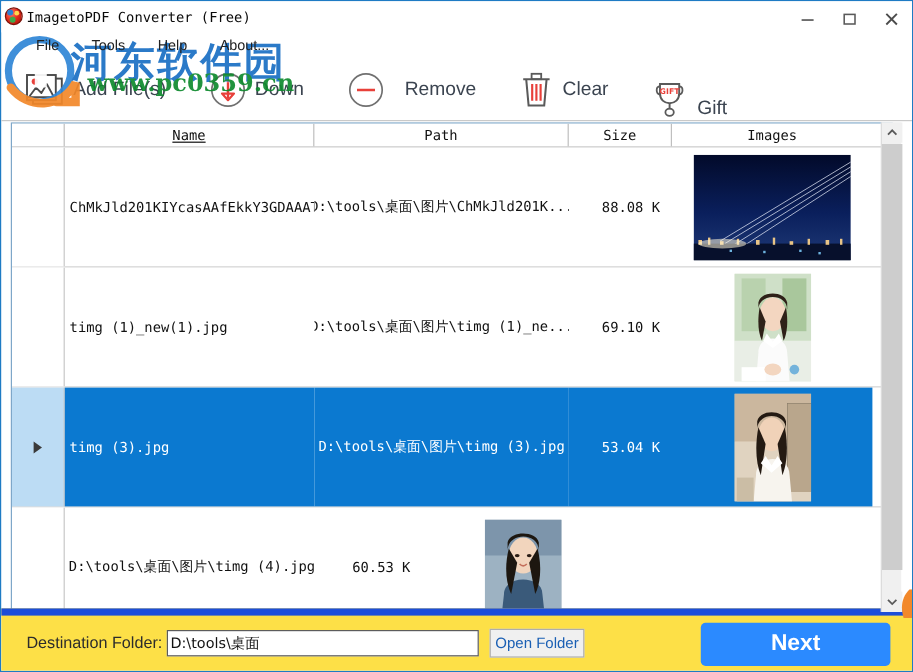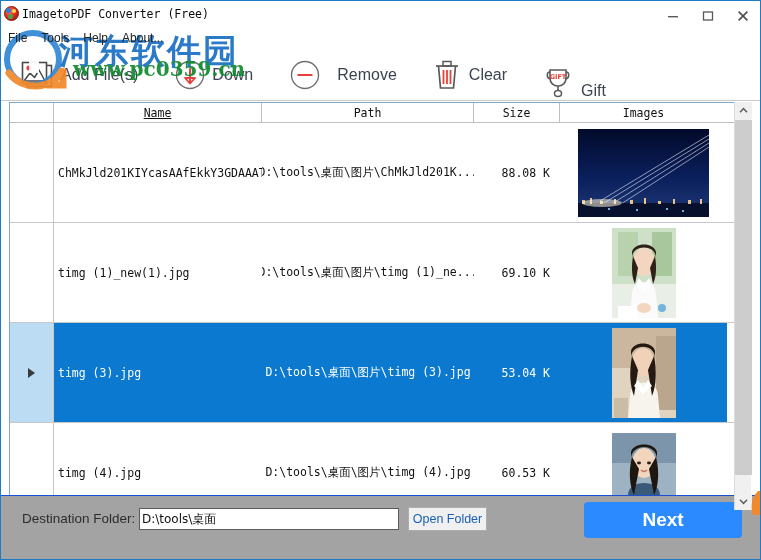--- a/index.html
+++ b/index.html
@@ -60,22 +60,23 @@
     display: flex; align-items: center; justify-content: center;
     background: transparent; border: none;
   }
   .winbtn svg { display: block; }
 
   
   .menubar {
     position: absolute; left: 0; top: 27px;
     width: 759px; height: 20px;
     display: flex; align-items: center;
-    padding-left: 2px;
+    padding-left: 24px;
     z-index: 4;
+    gap: 13px;
   }
   .menu-item {
     font-size: 12px;
     color: #222;
     padding: 1px 9px 2px 5px;
     white-space: nowrap;
   }
 
   
   .watermark {
@@ -228,23 +229,23 @@
     position: absolute;
     left: 0; top: 18px;
     width: 17px; height: 355px;
     background: #cdcdcd;
   }
 
   
   .bottombar {
     position: absolute;
     left: 0; bottom: 0;
-    width: 759px; height: 64px;
-    background: #a3a3a3;
-    border-top: 1px solid #1d4ed8;
+    width: 759px; height: 52px;
+    background: #fde047;
+    border-top: 6px solid #1d4ed8;
   }
   .dest-label {
     position: absolute; left: 21px; top: 15px;
     font-size: 13.5px; color: #2c2c2c;
     white-space: nowrap;
   }
   .dest-input {
     position: absolute; left: 138px; top: 12px;
     width: 260px; height: 21px;
     border: 1px solid #5c5c5c;
@@ -493,21 +494,20 @@
             <path d="M20 28 C17 44 18 58 22 68 L26 42 Z" fill="#241a12"></path>
             <path d="M42 28 C45 44 44 58 40 68 L36 42 Z" fill="#241a12"></path>
             <path d="M26 52 L31 60 L36 52 L40 58 L31 66 L22 58 Z" fill="#ffffff"></path>
             <rect x="2" y="70" width="14" height="20" fill="#cbbda5"></rect>
           </svg>
         </div>
       </div>
 
       <div class="row">
         <div class="cell cell-sel"></div>
-        <div class="cell cell-name">timg (4).jpg</div>
         <div class="cell cell-path">D:\tools\桌面\图片\timg (4).jpg</div>
         <div class="cell cell-size">60.53 K</div>
         <div class="cell cell-img">
           <svg class="thumb" width="64" height="80" viewBox="0 0 64 80">
             <rect width="64" height="80" fill="#8fa6b8"></rect>
             <rect x="0" y="0" width="64" height="30" fill="#7d95ab"></rect>
             <rect x="0" y="30" width="64" height="50" fill="#9db2c2"></rect>
             <path d="M16 62 C16 46 48 46 48 62 L50 80 L14 80 Z" fill="#3a5a7a"></path>
             <ellipse cx="32" cy="30" rx="12" ry="15" fill="#f2d5bd"></ellipse>
             <path d="M19 26 C19 10 45 10 45 26 L45 19 C43 9 21 9 19 19 Z" fill="#1d1710"></path>

